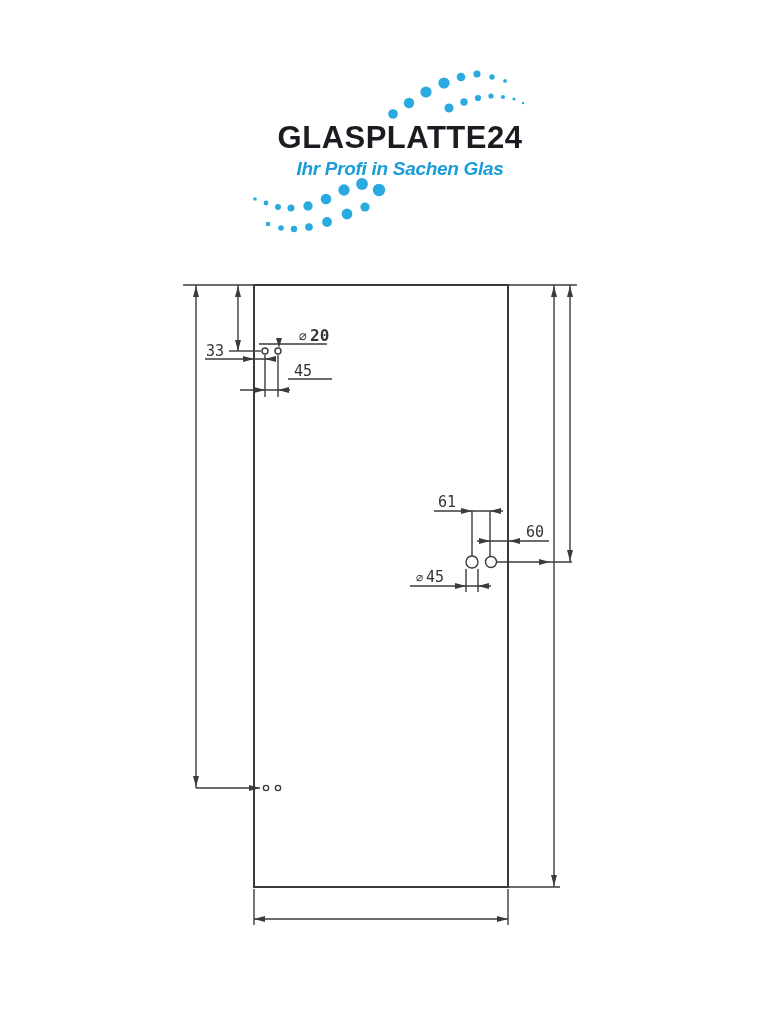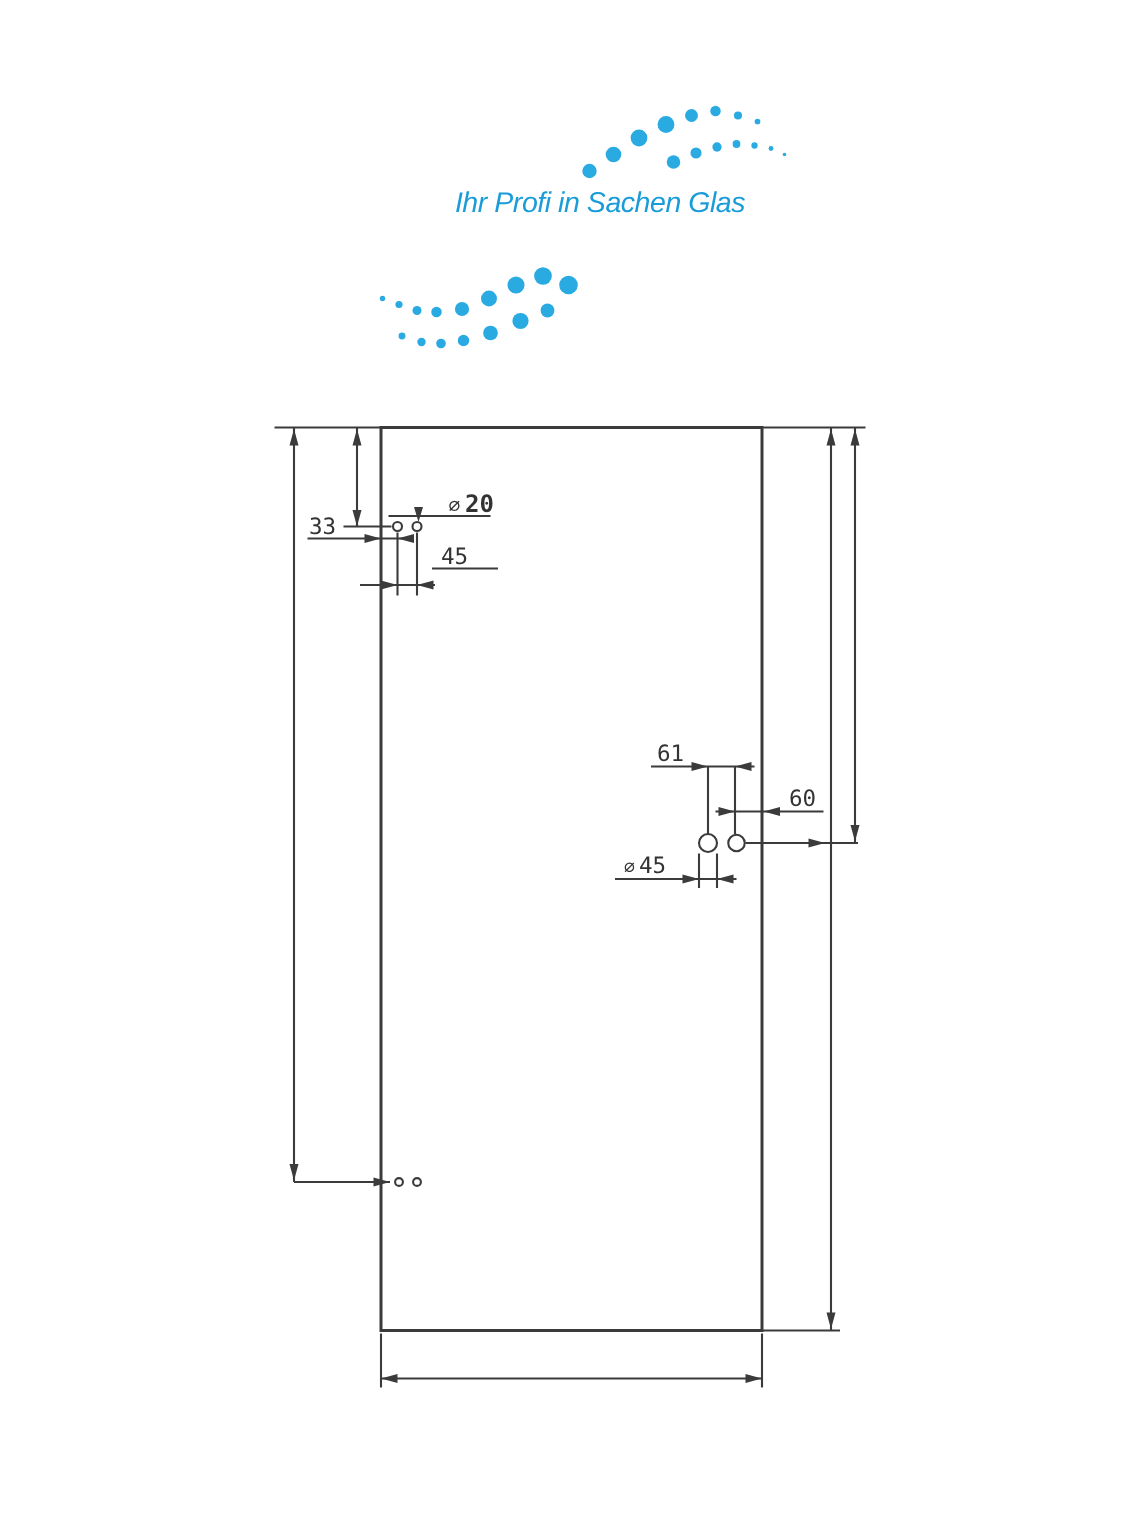--- a/index.html
+++ b/index.html
@@ -1,31 +1,32 @@
 <!DOCTYPE html>
 <html><head>
 <meta charset="utf-8">
 <style>
   html,body{margin:0;padding:0;background:#fff;}
   #stage{position:relative;width:762px;height:1024px;background:#ffffff;overflow:hidden;
          font-family:"Liberation Sans",sans-serif;}
   #logo-text{position:absolute;left:277px;top:122px;width:246px;text-align:center;}
   #brand{font-weight:bold;font-size:31px;letter-spacing:0.5px;line-height:1.05;
          font-family:"Liberation Sans",sans-serif;}
-  #tagline{font-weight:normal;font-style:italic;font-size:19px;letter-spacing:-0.3px;
+  #tagline{font-weight:bold;font-style:italic;font-size:19px;letter-spacing:-0.3px;
            margin-top:3px;font-family:"Liberation Sans",sans-serif;}
   svg{position:absolute;left:0;top:0;}
   .dim-label{font-family:"DejaVu Sans Mono","Liberation Mono",monospace;fill:#333333;}
 </style>
 </head>
 <body>
 
 <div id="stage">
 
   <div id="logo-text">
+    <div id="brand" style="color:#1b1b22;">GLASPLATTE24</div>
     <div id="tagline" style="color:#1a9cd9;">Ihr Profi in Sachen Glas</div>
   </div>
 
   <svg width="762" height="1024" viewBox="0 0 762 1024">
 
     <g fill="#29abe2">
       <circle cx="393" cy="114" r="4.8"></circle>
         <circle cx="409" cy="103" r="5.2"></circle>
       <circle cx="426" cy="92" r="5.6"></circle>
         <circle cx="444" cy="83" r="5.6"></circle>

